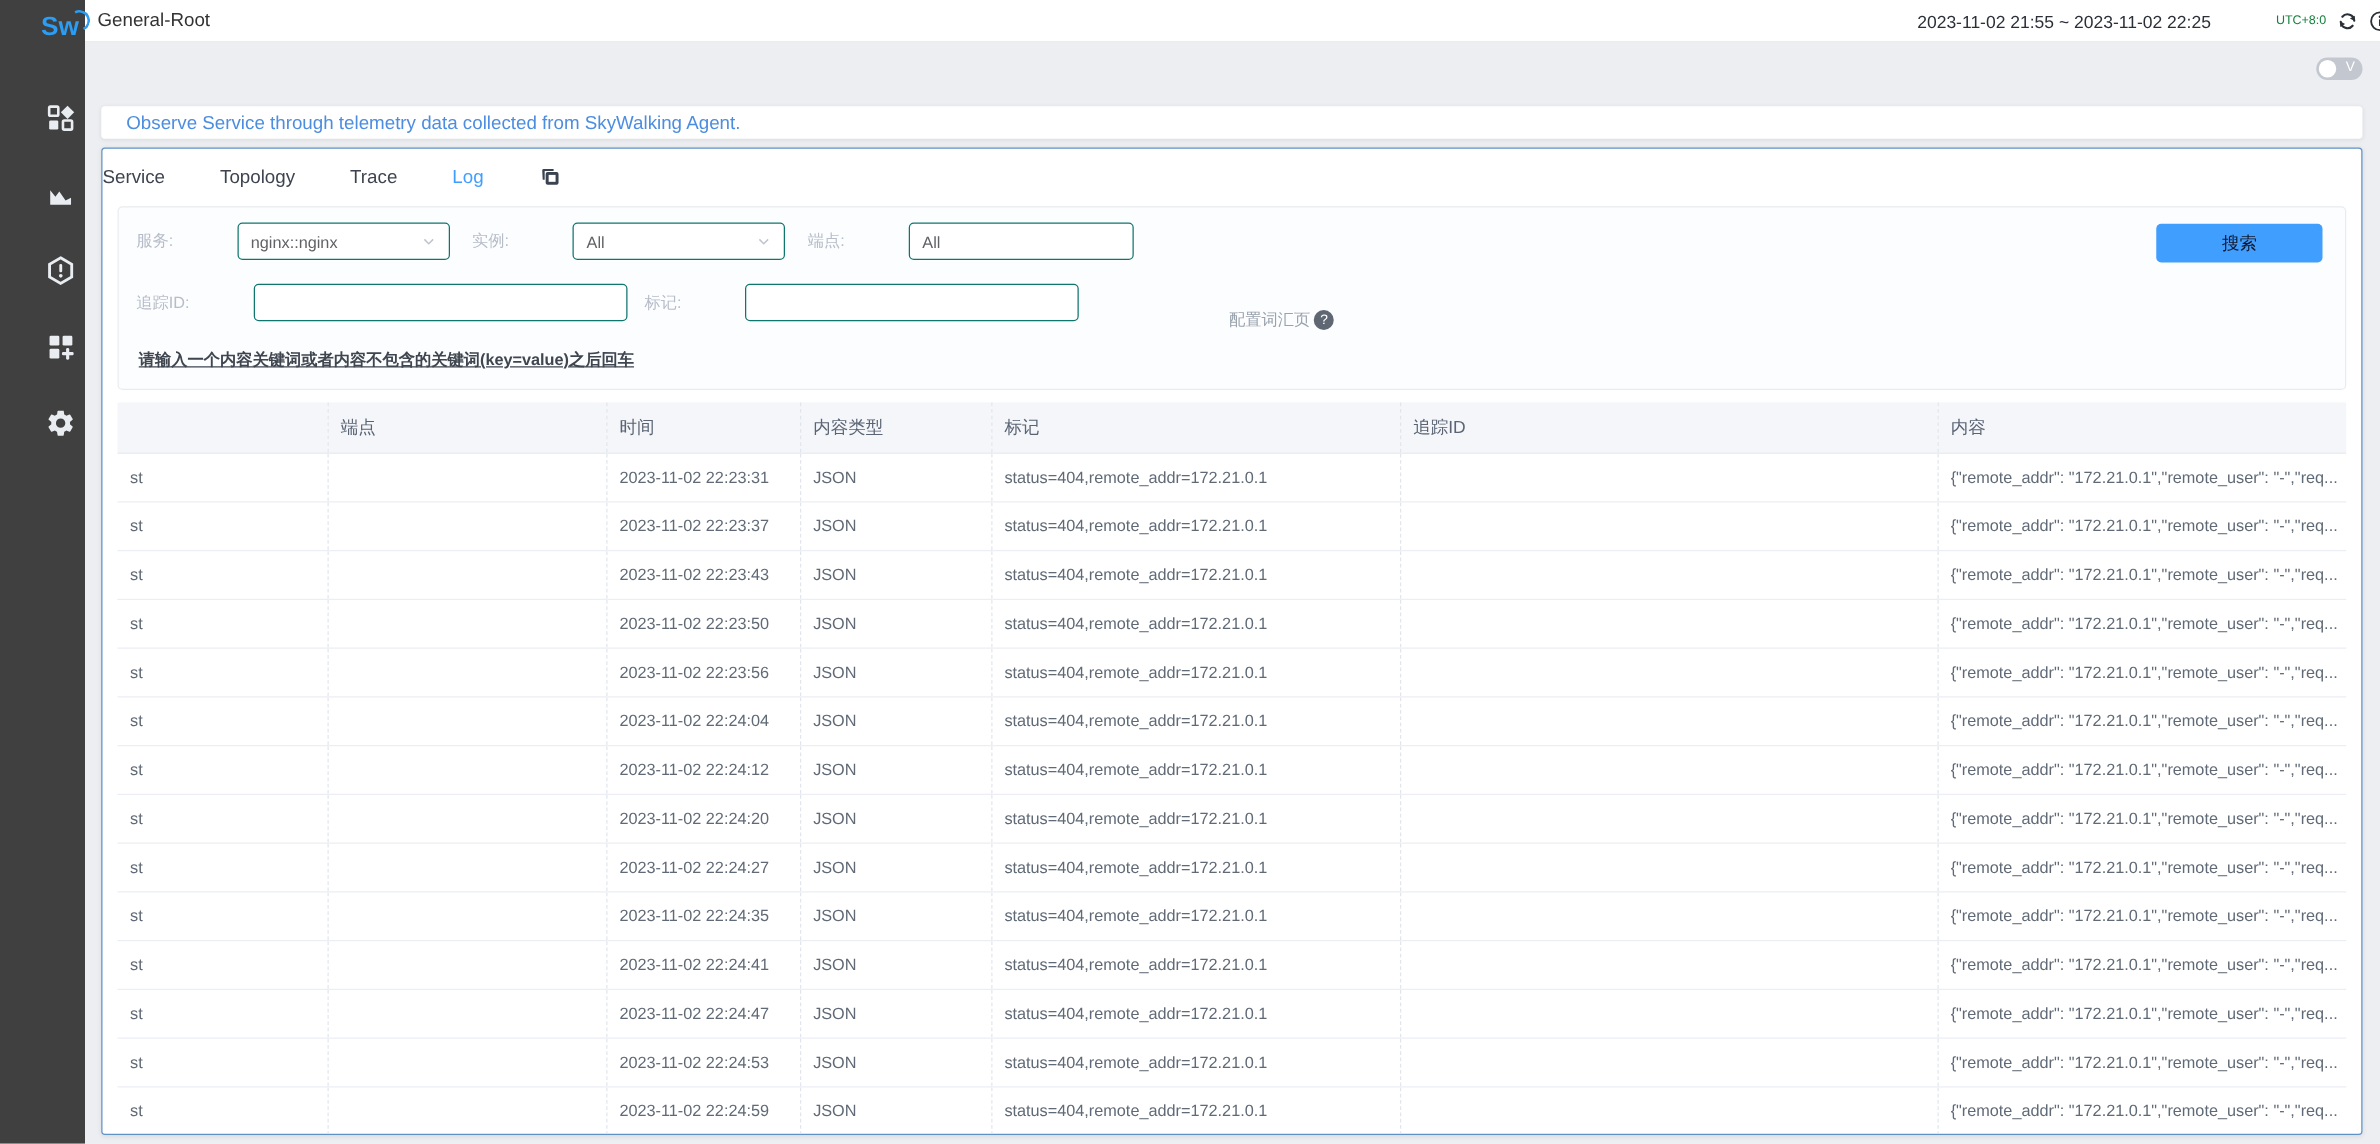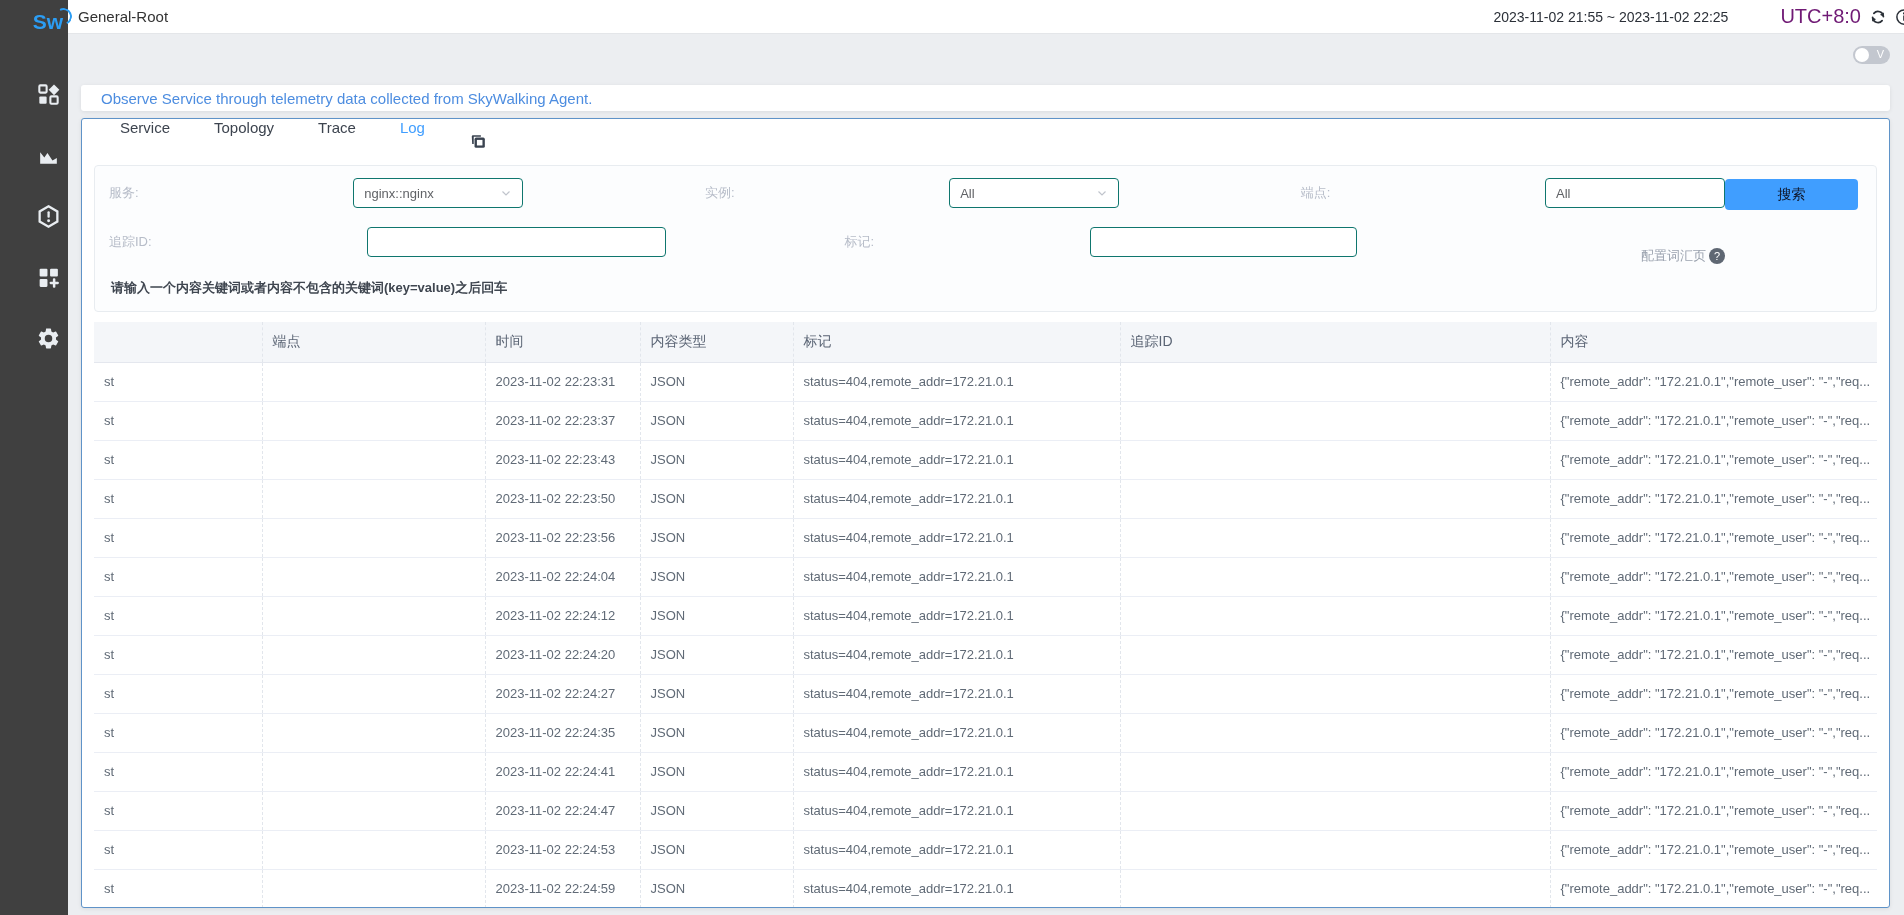--- a/index.html
+++ b/index.html
@@ -20,21 +20,21 @@
     justify-content:center; cursor:pointer; }
   .nav-item svg { width:25px; height:25px; }
 
   
   .main { flex:1; display:flex; flex-direction:column; min-width:0; }
   .topbar { height:34px; background:#fff; border-bottom:1px solid #e4e6e9; display:flex;
     align-items:center; padding-left:10px; overflow:hidden; }
   .page-title { font-size:15px; color:#333; }
   .topbar-right { margin-left:auto; display:flex; align-items:center; }
   .time-range { font-size:14px; color:#2b3038; cursor:pointer; }
-  .timezone { font-size:20px; color:#701a75; margin-left:52px; cursor:pointer; }
+  .timezone { font-size:10px; color:#15803d; margin-left:52px; cursor:pointer; }
   .top-ic { width:18px; height:18px; margin-left:8px; cursor:pointer; flex:0 0 auto; }
   .info-cut { margin-right:-9px; }
 
   .workspace { height:880px; background:#eceef1; overflow:hidden;
     padding:0 14px 0 13px; }
 
   
   .subbar { height:41px; display:flex; align-items:center; justify-content:flex-end; }
   .toggle { width:37px; height:18px; border-radius:9px; background:#c3c7cf; position:relative;
     cursor:pointer; }
@@ -43,44 +43,44 @@
   .toggle .tlabel { position:absolute; right:6px; top:2.5px; font-size:11px; color:#fff; }
 
   
   .card { background:#fff; border-radius:3px; box-shadow:0 1px 4px rgba(0,0,0,.08); }
   .banner { margin-top:10px; height:26px; display:flex; align-items:center; padding-left:20px; }
   .banner span { color:#4d8de0; font-size:15px; }
 
   
   .panel { margin-top:7px; height:790px; border:1px solid #5f93c8; border-radius:3px;
     overflow:hidden; background:#fff; }
-  .tabs { height:44px; display:flex; padding-left:38px; }
+  .tabs { height:44px; display:flex; align-items:center; }
   .tab { font-size:15px; color:#3d444f; margin-right:44px; cursor:pointer; }
   .tab.active { color:#409eff; }
   .copy-btn { margin-left:0; cursor:pointer; display:flex; align-items:center; }
 
   .filterbar { margin:2px 12px 10px 12px; background:#fcfdfe; border:1px solid #e8ecf0;
     border-radius:4px; padding:12px 18px 8px 14px; display:flex; }
   .filter-left { flex:1; min-width:0; }
-  .frow { display:flex; align-items:center; margin-bottom:10px;justify-content:space-between; }
+  .frow { display:flex; align-items:center; margin-bottom:10px; }
   .flabel { font-size:13px; color:#b6bcc8; margin-right:7px; white-space:nowrap; }
   .fbox { height:30px; border:1px solid #0f766e; border-radius:4px; background:#fff;
     display:flex; align-items:center; padding:0 10px; font-size:13px; color:#606266;
     cursor:pointer;margin-left:44px; }
   .fbox .chev { margin-left:auto; }
   .w-service { width:170px; margin-right:18px; }
   .w-instance { width:170px; margin-right:18px; }
   .w-endpoint { width:180px; }
   .w-trace { width:299px; margin-right:14px; }
   .w-tags { width:267px; }
   .conf { font-size:13px; color:#9aa2ae; margin-left:120px; display:flex; align-items:center;margin-top:29px; }
   .qmark { width:16px; height:16px; border-radius:50%; background:#5f6773; color:#fff;
     font-size:11px; display:flex; align-items:center; justify-content:center; margin-left:3px;
     cursor:pointer; }
-  .hint { font-size:13px; font-weight:bold; color:#3f4650; margin:14px 0 6px 2px; }
+  .hint { font-size:13px; font-weight:bold; color:#3f4650; margin:14px 0 6px 2px;text-decoration:underline; }
   .search-btn { align-self:flex-start; margin-top:1px; width:133px; height:31px;
     background:#409eff; color:#0f172a; border:none; border-radius:4px; font-size:14px;
     cursor:pointer; font-family:inherit; }
 
   
   .tablewrap { margin:0 12px; }
   table { width:100%; border-collapse:collapse; table-layout:fixed; }
   thead th { height:40px; background:#f4f6f9; font-weight:400; font-size:14px; color:#5a6474;
     text-align:left; padding:0 10px; border-bottom:1px solid #e4e7ee; white-space:nowrap; }
   tbody td { height:39px; font-size:13px; color:#606a76; padding:0 10px;

